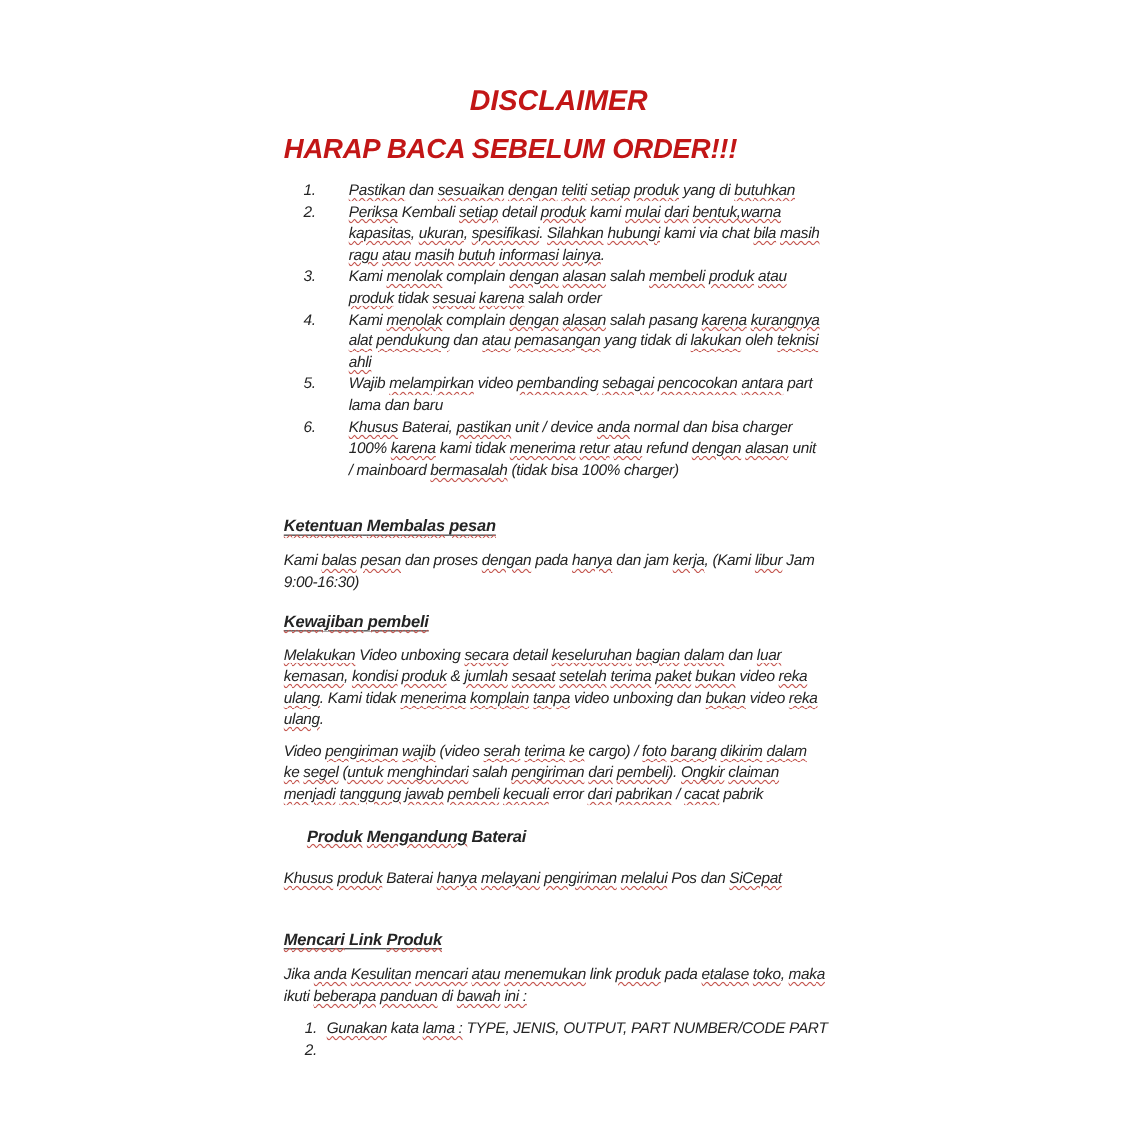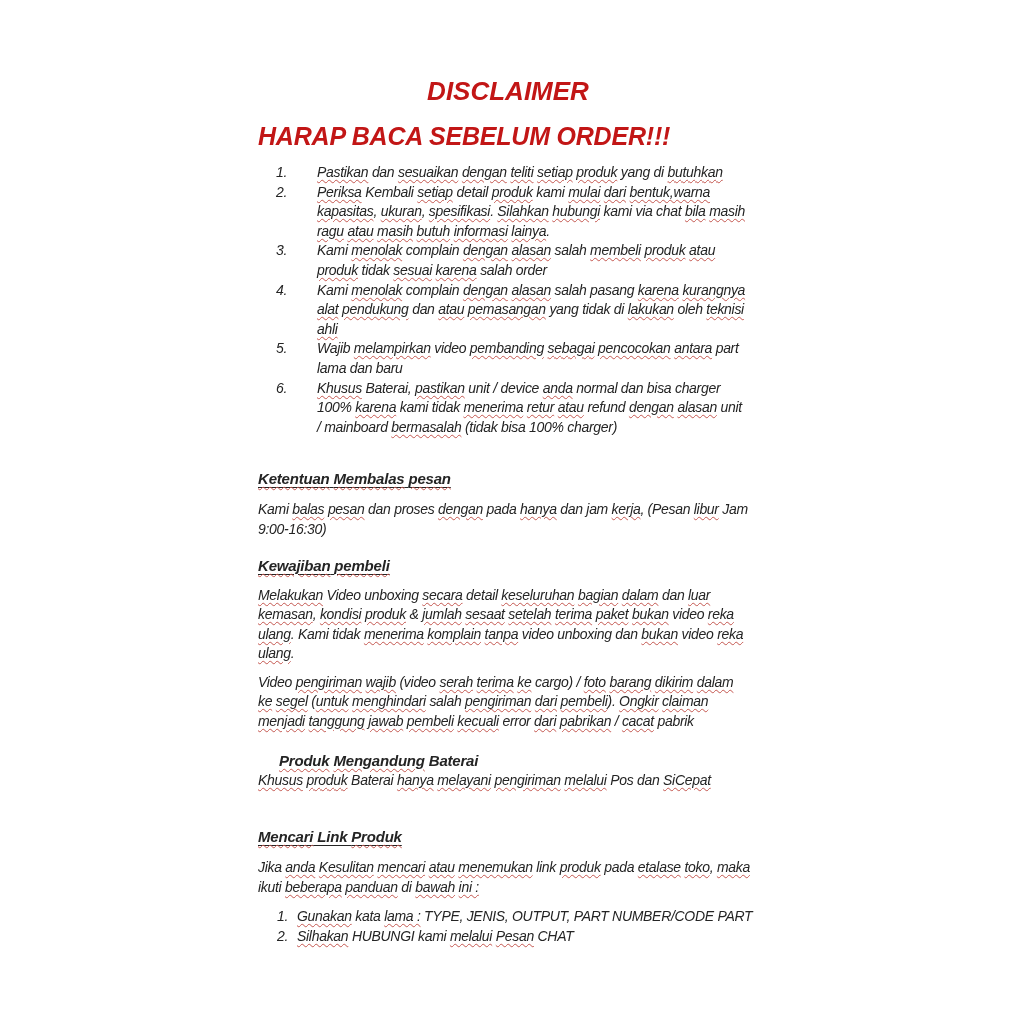--- a/index.html
+++ b/index.html
@@ -31,21 +31,21 @@
       text-decoration-thickness:1.3px;text-underline-offset:3px;}
 
   .para{white-space:nowrap;}
 
   .h-ketentuan{margin-top:32px;}
   .p-ketentuan{margin-top:11px;}
   .h-kewajiban{margin-top:16px;}
   .p-kewajiban1{margin-top:10px;}
   .p-kewajiban2{margin-top:9px;}
   .h-baterai{margin-top:19px;margin-left:21px;}
-  .p-baterai{margin-top:0;}
+  .p-baterai{margin-top:18px;}
   .h-mencari{margin-top:37px;}
   .p-mencari{margin-top:11px;}
 
   .links{margin-top:10px;}
   .link-row{display:flex;padding-left:19px;}
   .link-row .num{flex:0 0 20px;}
   .link-row .txt{white-space:nowrap;}
 
   .sq{text-decoration:underline;text-decoration-style:wavy;
       text-decoration-color:var(--squig);text-decoration-thickness:1px;
@@ -81,37 +81,36 @@
         <span class="num">5.</span>
         <span class="txt"><span>Wajib </span><span class="sq">melampirkan</span><span> video </span><span class="sq">pembanding</span><span> </span><span class="sq">sebagai</span><span> </span><span class="sq">pencocokan</span><span> </span><span class="sq">antara</span><span> part</span><br><span>lama dan baru</span></span>
       </div>
       <div class="rule">
         <span class="num">6.</span>
         <span class="txt"><span class="sq">Khusus</span><span> Baterai, </span><span class="sq">pastikan</span><span> unit / device </span><span class="sq">anda</span><span> normal dan bisa charger</span><br><span>100% </span><span class="sq">karena</span><span> kami tidak </span><span class="sq">menerima</span><span> </span><span class="sq">retur</span><span> </span><span class="sq">atau</span><span> refund </span><span class="sq">dengan</span><span> </span><span class="sq">alasan</span><span> unit</span><br><span>/ mainboard </span><span class="sq">bermasalah</span><span> (tidak bisa 100% charger)</span></span>
       </div>
     </div>
 
     <h2 class="hd hu h-ketentuan"><span class="sq">Ketentuan</span><span> </span><span class="sq">Membalas</span><span> </span><span class="sq">pesan</span></h2>
-    <p class="para p-ketentuan"><span>Kami </span><span class="sq">balas</span><span> </span><span class="sq">pesan</span><span> dan proses </span><span class="sq">dengan</span><span> pada </span><span class="sq">hanya</span><span> dan jam </span><span class="sq">kerja</span><span>, (Pesan </span><span class="sq">libur</span><span> Jam</span><br><span>9:00-16:30)</span></p>
+    <p class="para p-ketentuan"><span>Kami </span><span class="sq">balas</span><span> </span><span class="sq">pesan</span><span> dan proses </span><span class="sq">dengan</span><span> pada </span><span class="sq">hanya</span><span> dan jam </span><span class="sq">kerja</span><span>, (Kami </span><span class="sq">libur</span><span> Jam</span><br><span>9:00-16:30)</span></p>
 
     <h2 class="hd hu h-kewajiban"><span class="sq">Kewajiban</span><span> </span><span class="sq">pembeli</span></h2>
     <p class="para p-kewajiban1"><span class="sq">Melakukan</span><span> Video unboxing </span><span class="sq">secara</span><span> detail </span><span class="sq">keseluruhan</span><span> </span><span class="sq">bagian</span><span> </span><span class="sq">dalam</span><span> dan </span><span class="sq">luar</span><br><span class="sq">kemasan</span><span>, </span><span class="sq">kondisi</span><span> </span><span class="sq">produk</span><span> &amp; </span><span class="sq">jumlah</span><span> </span><span class="sq">sesaat</span><span> </span><span class="sq">setelah</span><span> </span><span class="sq">terima</span><span> </span><span class="sq">paket</span><span> </span><span class="sq">bukan</span><span> video </span><span class="sq">reka</span><br><span class="sq">ulang</span><span>. Kami tidak </span><span class="sq">menerima</span><span> </span><span class="sq">komplain</span><span> </span><span class="sq">tanpa</span><span> video unboxing dan </span><span class="sq">bukan</span><span> video </span><span class="sq">reka</span><br><span class="sq">ulang</span><span>.</span></p>
     <p class="para p-kewajiban2"><span>Video </span><span class="sq">pengiriman</span><span> </span><span class="sq">wajib</span><span> (video </span><span class="sq">serah</span><span> </span><span class="sq">terima</span><span> </span><span class="sq">ke</span><span> cargo) / </span><span class="sq">foto</span><span> </span><span class="sq">barang</span><span> </span><span class="sq">dikirim</span><span> </span><span class="sq">dalam</span><br><span class="sq">ke</span><span> </span><span class="sq">segel</span><span> (</span><span class="sq">untuk</span><span> </span><span class="sq">menghindari</span><span> salah </span><span class="sq">pengiriman</span><span> </span><span class="sq">dari</span><span> </span><span class="sq">pembeli</span><span>). </span><span class="sq">Ongkir</span><span> </span><span class="sq">claiman</span><br><span class="sq">menjadi</span><span> </span><span class="sq">tanggung</span><span> </span><span class="sq">jawab</span><span> </span><span class="sq">pembeli</span><span> </span><span class="sq">kecuali</span><span> error </span><span class="sq">dari</span><span> </span><span class="sq">pabrikan</span><span> / </span><span class="sq">cacat</span><span> pabrik</span></p>
 
     <h2 class="hd h-baterai"><span class="sq">Produk</span><span> </span><span class="sq">Mengandung</span><span> Baterai</span></h2>
     <p class="para p-baterai"><span class="sq">Khusus</span><span> </span><span class="sq">produk</span><span> Baterai </span><span class="sq">hanya</span><span> </span><span class="sq">melayani</span><span> </span><span class="sq">pengiriman</span><span> </span><span class="sq">melalui</span><span> Pos dan </span><span class="sq">SiCepat</span></p>
 
     <h2 class="hd hu h-mencari"><span class="sq">Mencari</span><span> Link </span><span class="sq">Produk</span></h2>
     <p class="para p-mencari"><span>Jika </span><span class="sq">anda</span><span> </span><span class="sq">Kesulitan</span><span> </span><span class="sq">mencari</span><span> </span><span class="sq">atau</span><span> </span><span class="sq">menemukan</span><span> link </span><span class="sq">produk</span><span> pada </span><span class="sq">etalase</span><span> </span><span class="sq">toko</span><span>, </span><span class="sq">maka</span><br><span>ikuti </span><span class="sq">beberapa</span><span> </span><span class="sq">panduan</span><span> di </span><span class="sq">bawah</span><span> </span><span class="sq">ini :</span></p>
 
     <div class="links">
       <div class="link-row">
         <span class="num">1.</span>
         <span class="txt"><span class="sq">Gunakan</span><span> kata </span><span class="sq">lama :</span><span> TYPE, JENIS, OUTPUT, PART NUMBER/CODE PART</span></span>
       </div>
       <div class="link-row">
         <span class="num">2.</span>
-        <span class="txt"><span class="sq">Silhakan</span><span> HUBUNGI kami </span><span class="sq">melalui</span><span> </span><span class="sq">Pesan</span><span> CHAT</span></span>
       </div>
     </div>
 
   </div>
 </div>
 
 </body></html>

